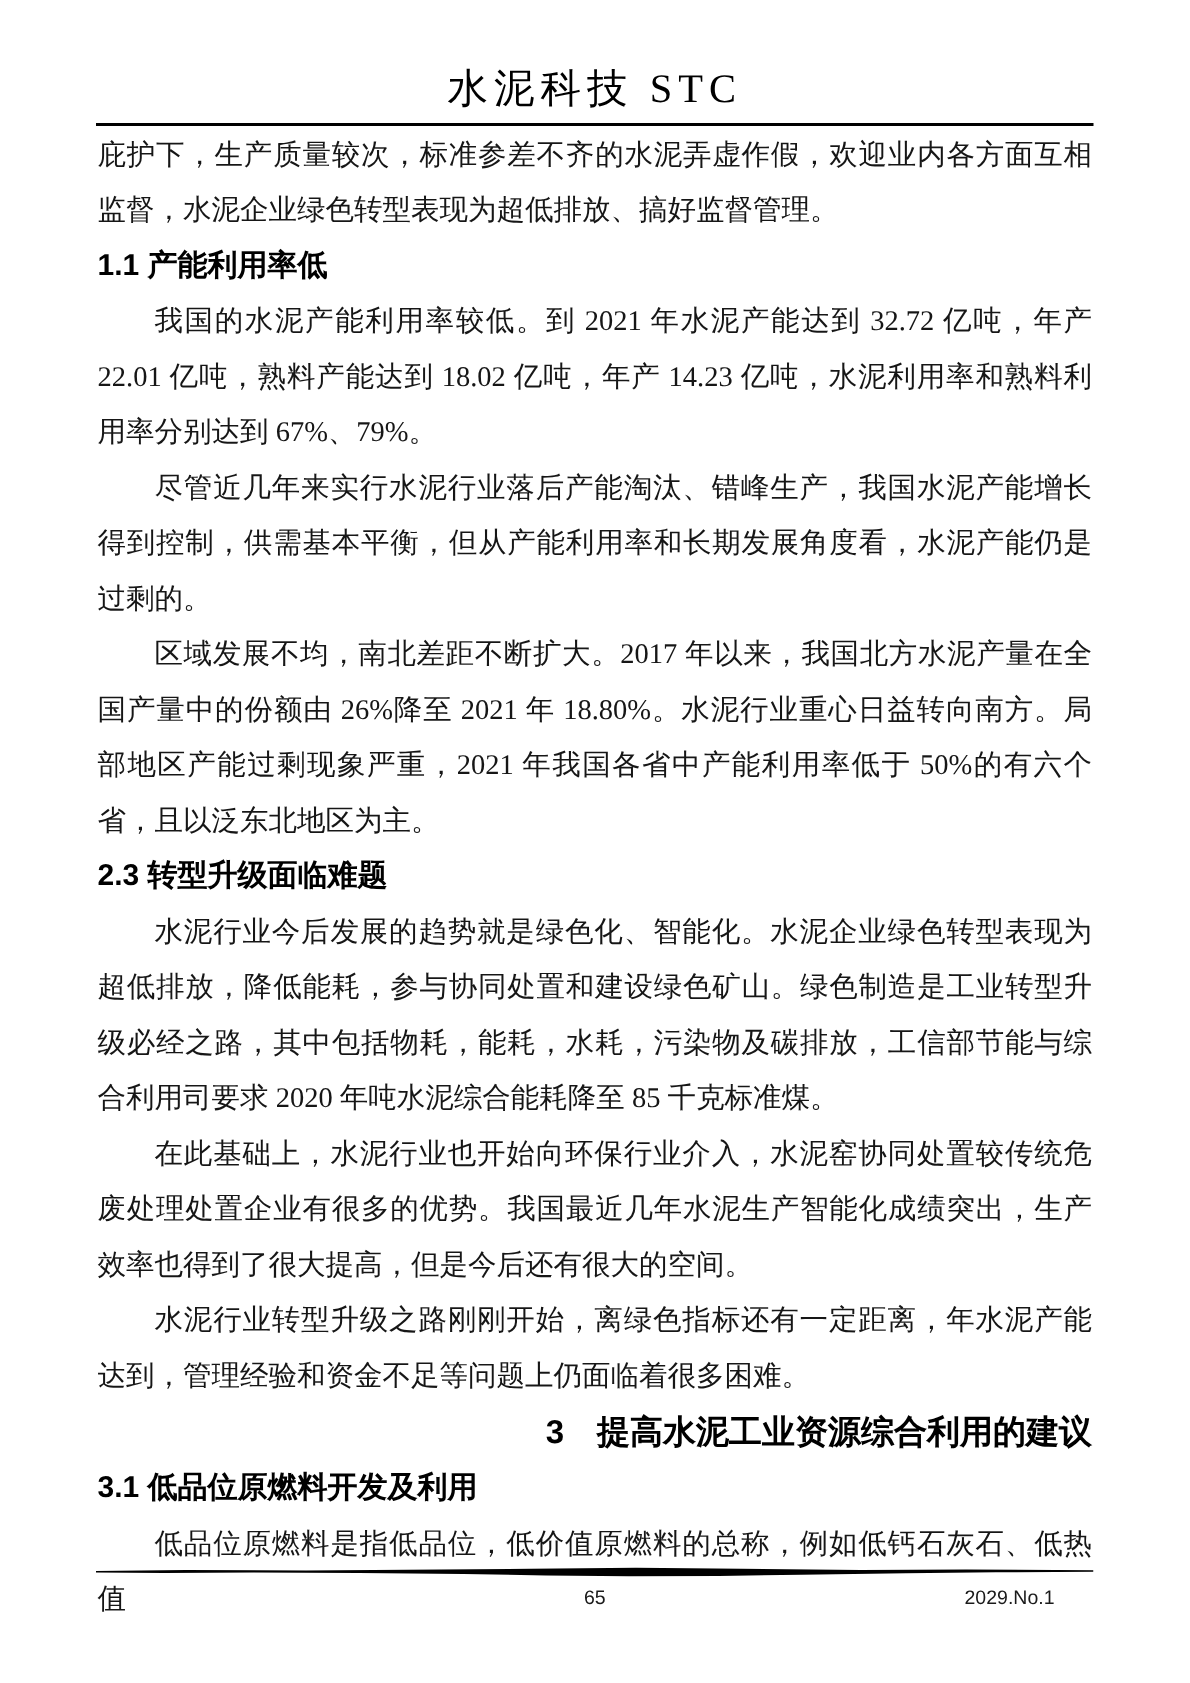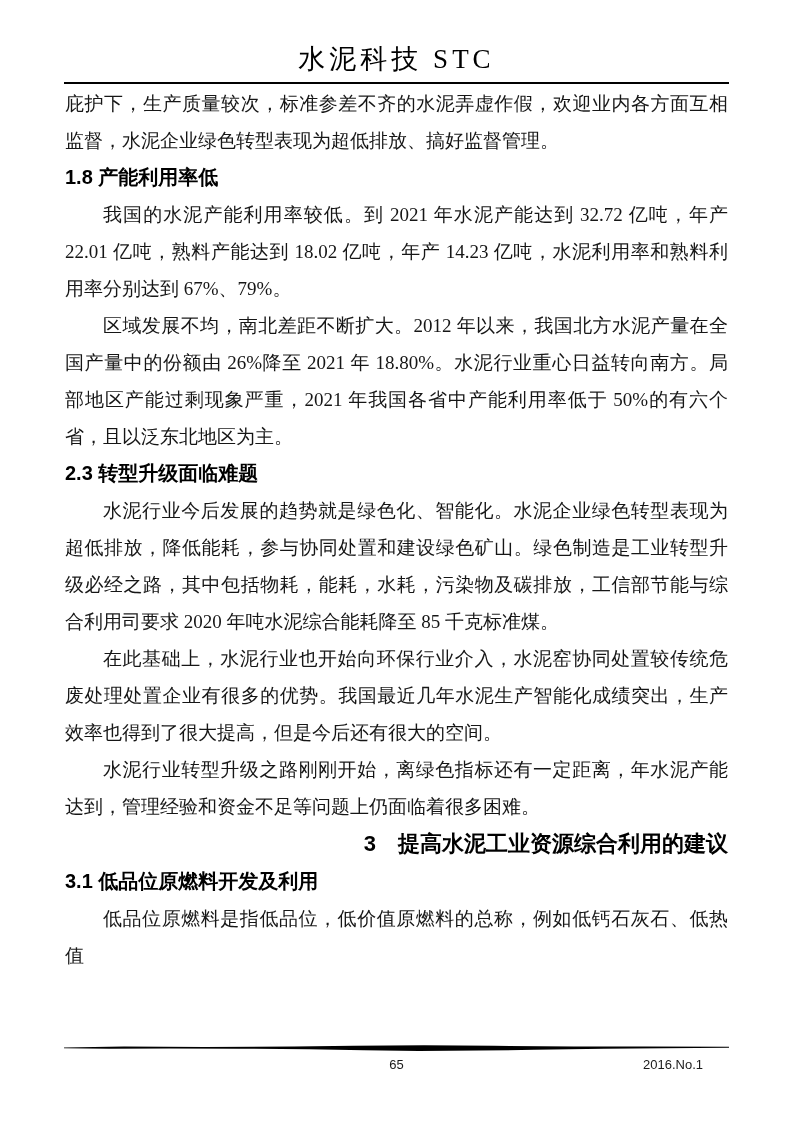--- a/index.html
+++ b/index.html
@@ -92,36 +92,37 @@
 </head>
 <body>
 
 <div class="page">
 
   <div class="journal-title">水泥科技 STC</div>
   <div class="header-rule"></div>
 
   <div class="article-body">
     <p class="para no-indent">庇护下，生产质量较次，标准参差不齐的水泥弄虚作假，欢迎业内各方面互相监督，水泥企业绿色转型表现为超低排放、搞好监督管理。</p>
-    <h3 class="h-section">1.8 产能利用率低</h3>
+    <h3 class="h-section">1.1 产能利用率低</h3>
     <p class="para">我国的水泥产能利用率较低。到 2021 年水泥产能达到 32.72 亿吨，年产 22.01 亿吨，熟料产能达到 18.02 亿吨，年产 14.23 亿吨，水泥利用率和熟料利用率分别达到 67%、79%。</p>
-    <p class="para">区域发展不均，南北差距不断扩大。2012 年以来，我国北方水泥产量在全国产量中的份额由 26%降至 2021 年 18.80%。水泥行业重心日益转向南方。局部地区产能过剩现象严重，2021 年我国各省中产能利用率低于 50%的有六个省，且以泛东北地区为主。</p>
+    <p class="para">尽管近几年来实行水泥行业落后产能淘汰、错峰生产，我国水泥产能增长得到控制，供需基本平衡，但从产能利用率和长期发展角度看，水泥产能仍是过剩的。</p>
+    <p class="para">区域发展不均，南北差距不断扩大。2017 年以来，我国北方水泥产量在全国产量中的份额由 26%降至 2021 年 18.80%。水泥行业重心日益转向南方。局部地区产能过剩现象严重，2021 年我国各省中产能利用率低于 50%的有六个省，且以泛东北地区为主。</p>
     <h3 class="h-section">2.3 转型升级面临难题</h3>
     <p class="para">水泥行业今后发展的趋势就是绿色化、智能化。水泥企业绿色转型表现为超低排放，降低能耗，参与协同处置和建设绿色矿山。绿色制造是工业转型升级必经之路，其中包括物耗，能耗，水耗，污染物及碳排放，工信部节能与综合利用司要求 2020 年吨水泥综合能耗降至 85 千克标准煤。</p>
     <p class="para">在此基础上，水泥行业也开始向环保行业介入，水泥窑协同处置较传统危废处理处置企业有很多的优势。我国最近几年水泥生产智能化成绩突出，生产效率也得到了很大提高，但是今后还有很大的空间。</p>
     <p class="para">水泥行业转型升级之路刚刚开始，离绿色指标还有一定距离，年水泥产能达到，管理经验和资金不足等问题上仍面临着很多困难。</p>
     <h2 class="h-chapter">3　提高水泥工业资源综合利用的建议</h2>
     <h3 class="h-section">3.1 低品位原燃料开发及利用</h3>
     <p class="para">低品位原燃料是指低品位，低价值原燃料的总称，例如低钙石灰石、低热值</p>
   </div>
 
   <svg class="footer-rule" viewBox="0 0 665 10" preserveAspectRatio="none">
     <polygon fill="#000000" points="
       0,3.4 60,2.6 140,3.0 230,2.4 290,1.8 360,1.2 430,1.8 510,2.6 580,2.4 665,2.8
       665,3.8 600,4.2 540,4.8 470,5.8 415,6.6 355,6.9 300,6.3 245,5.3 175,4.7 105,4.4 45,4.7 0,4.3"></polygon>
   </svg>
 
   <div class="footer-row">
     <span class="page-number">65</span>
-    <span class="issue-label">2016.No.1</span>
+    <span class="issue-label">2029.No.1</span>
   </div>
 
 </div>
 
 </body></html>

